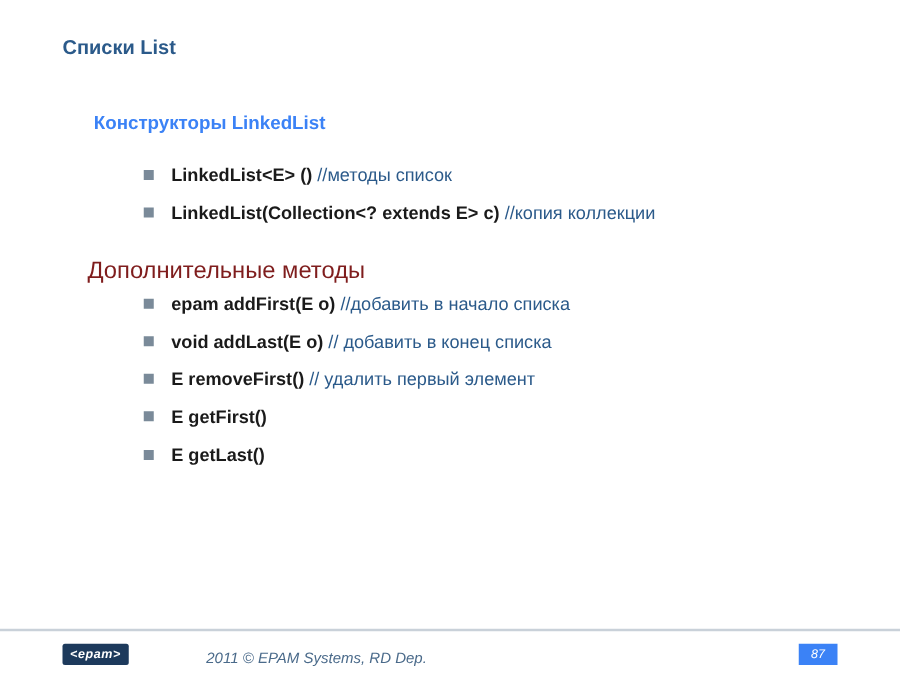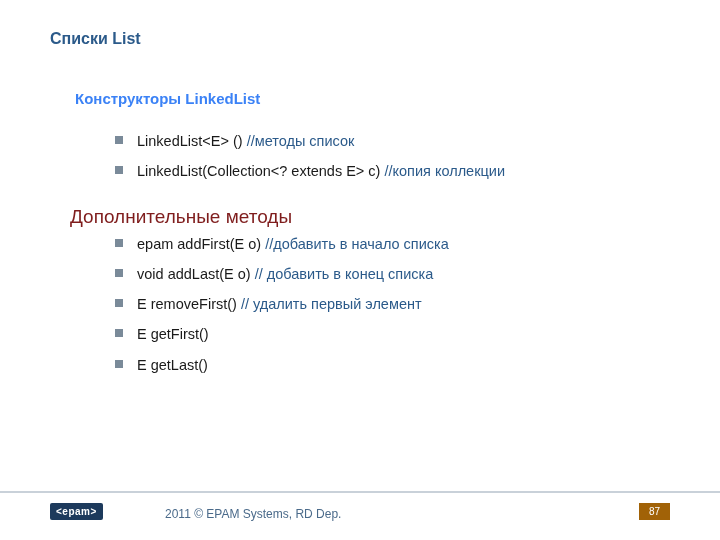--- a/index.html
+++ b/index.html
@@ -52,28 +52,29 @@
   }
   li::before {
     content: "";
     position: absolute;
     left: 0;
     top: 5px;
     width: 8px;
     height: 8px;
     background: #7a8a99;
   }
-  .sig { font-weight: normal; color: #1a1a1a; text-align: center; }
+  .sig { font-weight: bold; color: #1a1a1a; text-align: center; }
   .comment { color: #2b5a8a; font-weight: normal; }
   .footer {
     position: absolute;
     bottom: 0;
     left: 0;
     right: 0;
-    height: 49px;
+    height: 37px;
+    font-style: italic;
   }
   .footer-line {
     position: absolute;
     top: 0;
     left: 0;
     right: 0;
     height: 2px;
     background: #c9d1d9;
   }
   .footer-logo {
@@ -94,21 +95,21 @@
     position: absolute;
     left: 165px;
     top: 16px;
     font-size: 12px;
     color: #4a6a8a;
   }
   .footer-pagebox {
     position: absolute;
     right: 50px;
     top: 12px;
-    background: #a16207;
+    background: #3b82f6;
     color: #fff;
     font-size: 10px;
     padding: 3px 10px;
   }
 </style>
 </head>
 <body>
 
 <div class="slide-title">Списки List</div>
 

